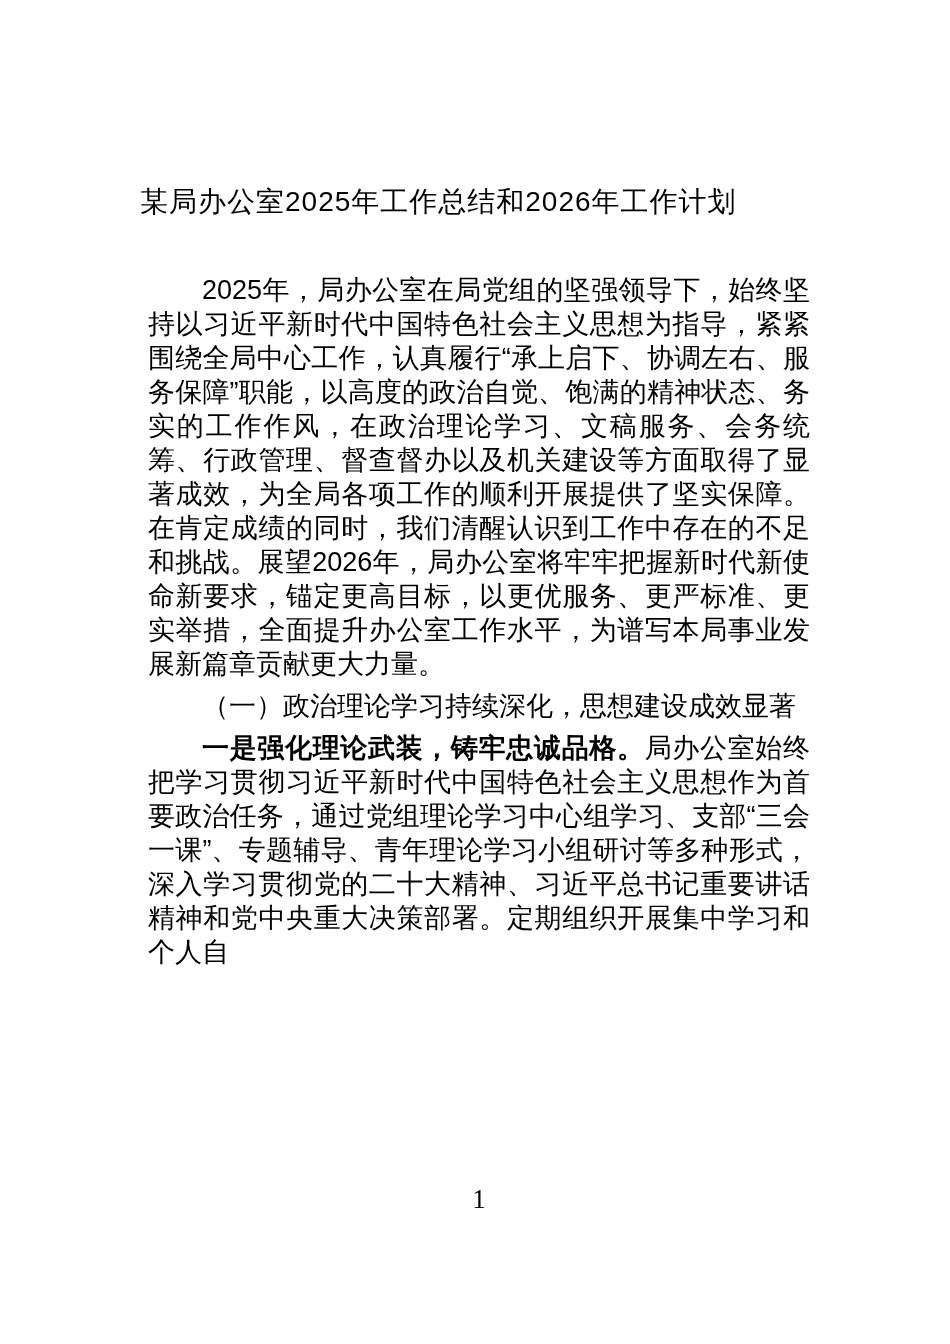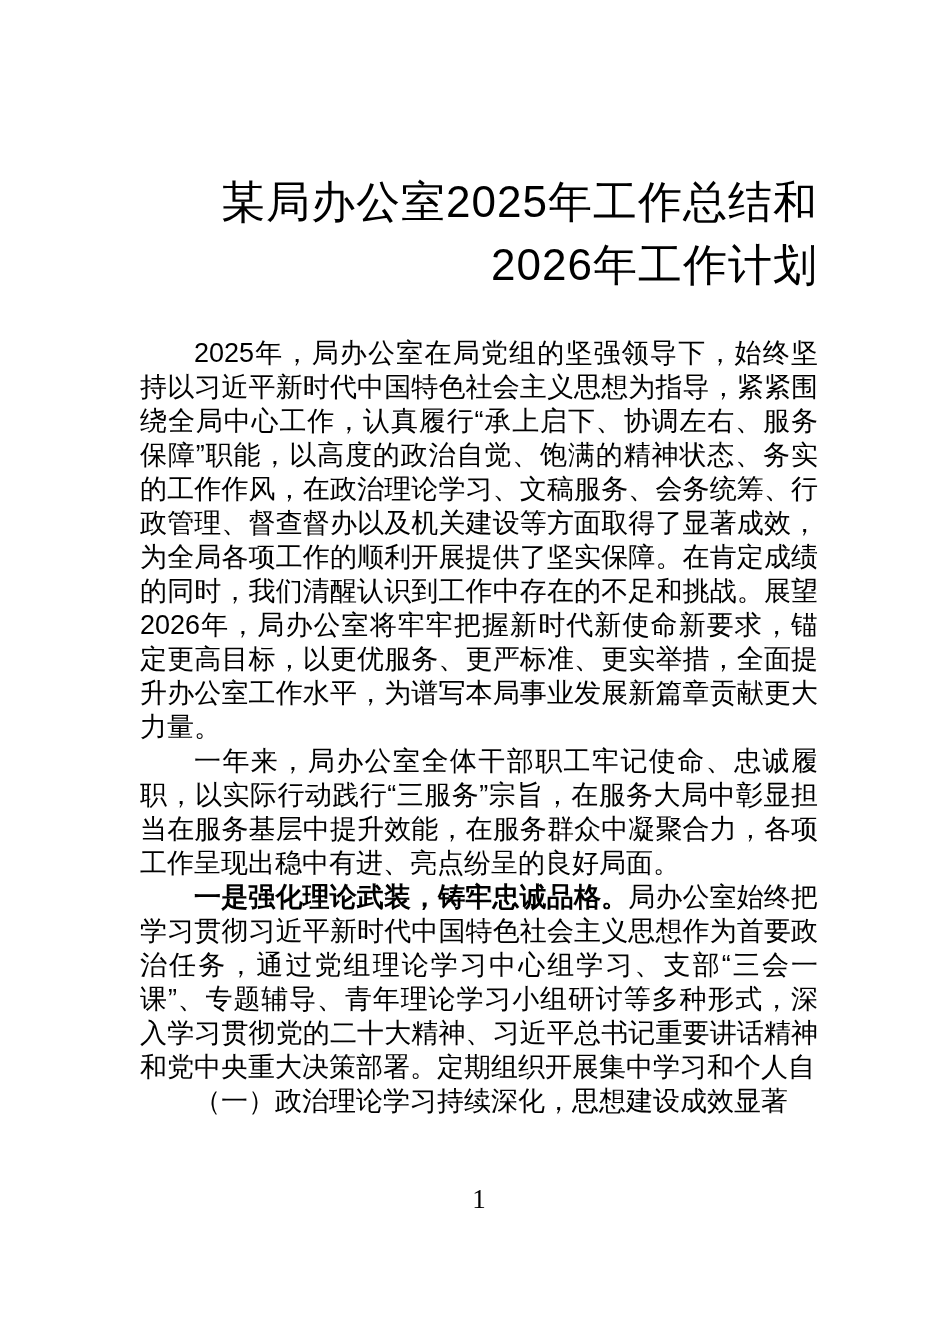--- a/index.html
+++ b/index.html
@@ -16,32 +16,32 @@
     font-family: "Liberation Sans", sans-serif;
     color: #000000;
   }
   .content {
     position: absolute;
     left: 140px;
     top: 170px;
     width: 678px;
   }
   .doc-title {
-    font-size: 44px;
+    font-size: 28px;
     line-height: 63px;
     font-weight: 400;
-    text-align: right;
+    text-align: left;
     margin: 0 0 40px 0;
     letter-spacing: 1px;
   }
   .body-para {
     font-size: 27px;
     line-height: 34px;
     font-weight: 400;
-    margin: 0;
+    margin: 8px;
     padding: 0;
     text-align: justify;
     text-indent: 2em;
     word-break: break-all;
     overflow-wrap: anywhere;
   }
   .body-para strong {
     font-weight: 700;
   }
   .page-number {
@@ -60,24 +60,23 @@
 <body>
 
 <div class="page">
   <div class="content">
 
     <h1 class="doc-title">某局办公室2025年工作总结和2026年工作计划</h1>
 
     <p class="body-para">2025年，局办公室在局党组的坚强领导下，始终坚持以习近平新时代中国特色社会主义思想为指导，紧紧围绕全局中心工作，认真履行“承上启下、协调左右、服务保障”职能，以高度的政治自觉、饱满的精神状态、务实的工作作风，在政治理论学习、文稿服务、会务统筹、行政管理、督查督办以及机关建设等方面取得了显著成效，为全局各项工作的顺利开展提供了坚实保障。在肯定成绩的同时，我们清醒认识到工作中存在的不足和挑战。展望2026年，局办公室将牢牢把握新时代新使命新要求，锚定更高目标，以更优服务、更严标准、更实举措，全面提升办公室工作水平，为谱写本局事业发展新篇章贡献更大力量。</p>
 
 
-    <p class="body-para">一年来，局办公室全体干部职工牢记使命、忠诚履职，以实际行动践行“三服务”宗旨，在服务大局中彰显担当在服务基层中提升效能，在服务群众中凝聚合力，各项工作呈现出稳中有进、亮点纷呈的良好局面。</p>
+
+    <p class="body-para">（一）政治理论学习持续深化，思想建设成效显著</p>
 
     <p class="body-para">
       <strong>一是强化理论武装，铸牢忠诚品格。</strong><span>局办公室始终把学习贯彻习近平新时代中国特色社会主义思想作为首要政治任务，通过党组理论学习中心组学习、支部“三会一课”、专题辅导、青年理论学习小组研讨等多种形式，深入学习贯彻党的二十大精神、习近平总书记重要讲话精神和党中央重大决策部署。定期组织开展集中学习和个人自</span>
     </p>
-
-    <p class="body-para">（一）政治理论学习持续深化，思想建设成效显著</p>
 
   </div>
 
   <div class="page-number">1</div>
 </div>
 
 </body></html>

